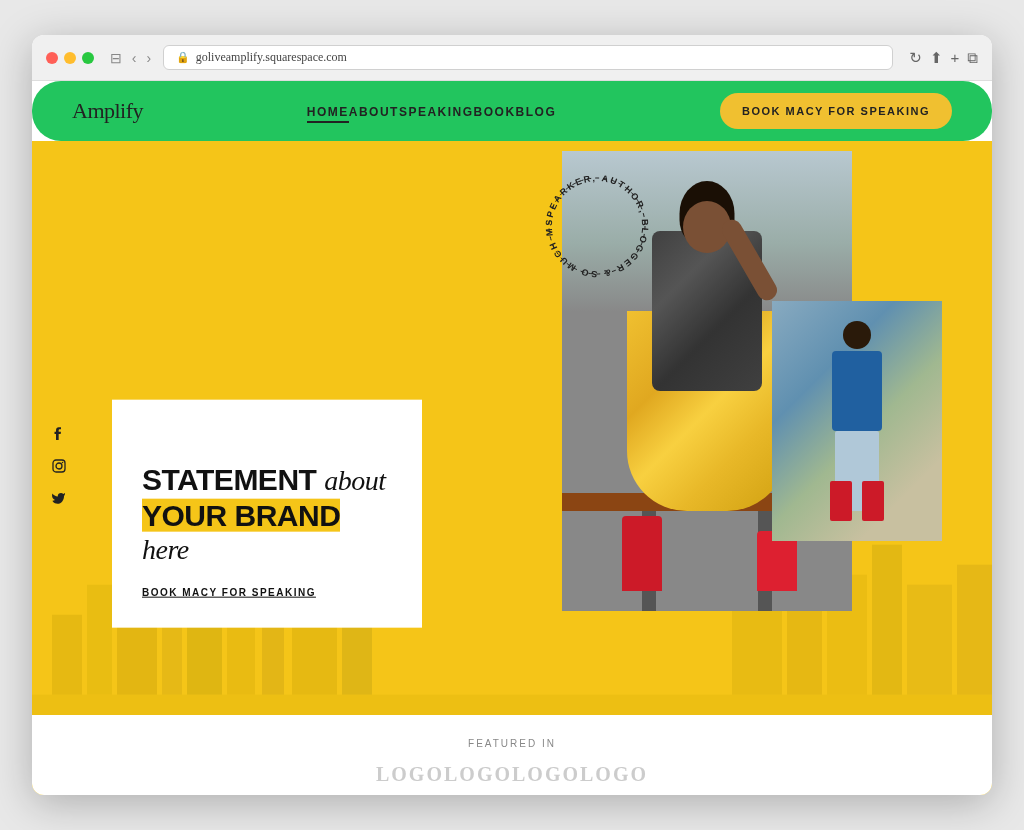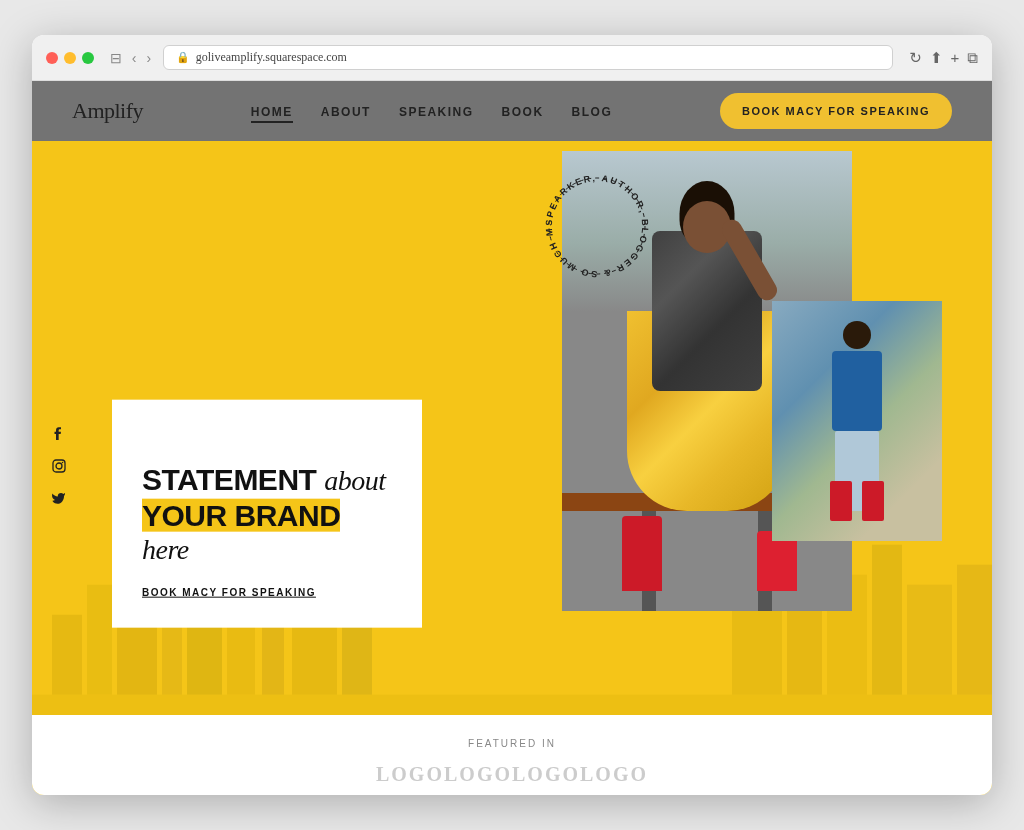--- a/index.html
+++ b/index.html
@@ -99,42 +99,42 @@
     
     .website {
       flex: 1;
       overflow: hidden;
       display: flex;
       flex-direction: column;
     }
 
     
     .nav {
-      background: #737373;
+      background: #22c55e;
       padding: 0 40px;
       height: 60px;
       display: flex;
       align-items: center;
       justify-content: space-between;
       flex-shrink: 0;
       position: relative;
       z-index: 10;
+      border-radius: 29px;
     }
 
     .nav-logo {
       font-family: Georgia, serif;
       font-size: 22px;
       color: #222;
       font-weight: 400;
       letter-spacing: -0.5px;
     }
 
     .nav-links {
       display: flex;
-      gap: 28px;
       align-items: center;
       list-style: none;
     }
 
     .nav-links li a {
       font-family: 'Helvetica Neue', Arial, sans-serif;
       font-size: 12px;
       color: #222;
       text-decoration: none;
       letter-spacing: 1.5px;

